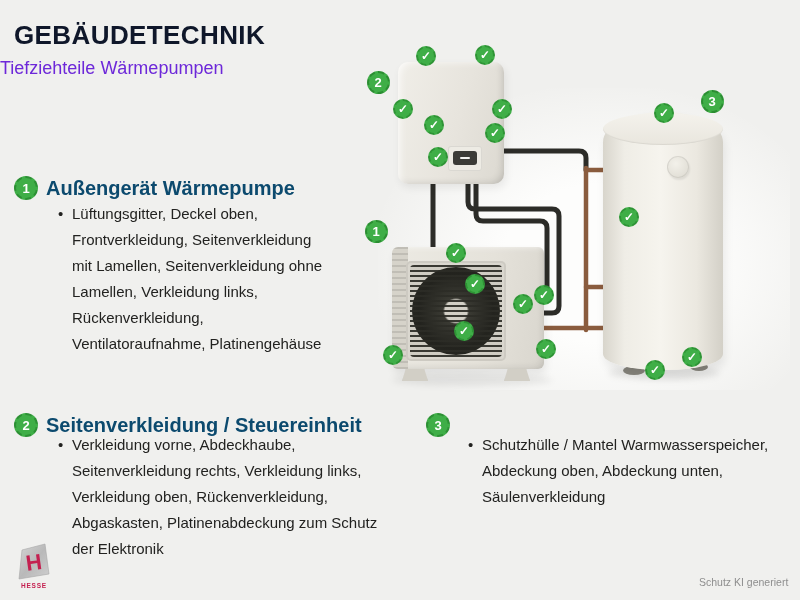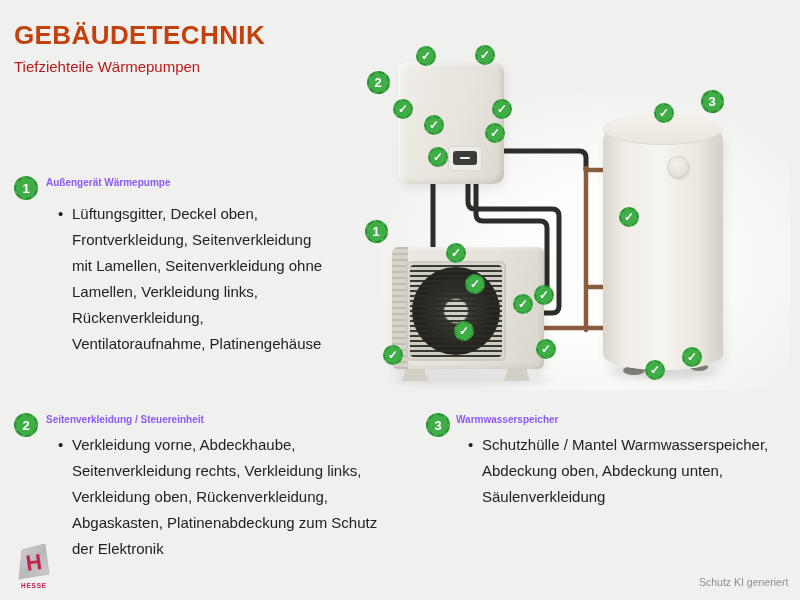--- a/index.html
+++ b/index.html
@@ -1,27 +1,27 @@
 <!DOCTYPE html>
 <html><head>
 <meta charset="utf-8">
 <style>
   html,body{margin:0;padding:0;}
   body{font-family:"Liberation Sans", sans-serif;}
   .slide{position:relative;width:800px;height:600px;background:#f0f0ee;overflow:hidden;color:#1c1c1a;}
 
   
-  .title{position:absolute;left:14px;top:20px;font-size:26px;font-weight:600;letter-spacing:.4px;color:#c2410c;}
-  .subtitle{position:absolute;left:14px;top:58px;font-size:15px;color:#b91c1c;}
+  .title{position:absolute;left:14px;top:20px;font-size:26px;font-weight:600;letter-spacing:.4px;color:#0f172a;}
+  .subtitle{position:absolute;left:0;top:58px;font-size:18px;color:#6d28d9;}
 
   
   .sec-badge{position:absolute;width:24px;height:24px;border-radius:50%;
     background:#3fae47;border:2px dashed rgba(23,110,29,.45);box-sizing:border-box;
     color:#fff;font-weight:bold;font-size:13px;display:flex;align-items:center;justify-content:center;}
-  .sec-head{position:absolute;font-size:10px;font-weight:bold;color:#8b5cf6;}
+  .sec-head{position:absolute;font-size:20px;font-weight:bold;color:#0c4a6e;}
   .bullets{position:absolute;font-size:15px;line-height:26px;color:#222220;}
   .bullets .dot{position:absolute;left:-14px;top:0;font-size:15px;}
   .bullets .txt{white-space:pre-line;display:block;}
 
   
   .backdrop{position:absolute;left:378px;top:88px;width:412px;height:302px;
     background:radial-gradient(ellipse at 55% 58%, #fdfdfc 32%, rgba(253,253,252,0) 74%);}
   .pipes{position:absolute;left:0;top:0;width:800px;height:600px;pointer-events:none;}
 
   
@@ -165,21 +165,20 @@
   <div class="bullets" style="left:72px;top:432px;">
     <span class="dot">•</span>
     <span class="txt">Verkleidung vorne, Abdeckhaube,
 Seitenverkleidung rechts, Verkleidung links,
 Verkleidung oben, Rückenverkleidung,
 Abgaskasten, Platinenabdeckung zum Schutz
 der Elektronik</span>
   </div>
 
   <div class="sec-badge" style="left:426px;top:413px;">3</div>
-  <div class="sec-head" style="left:456px;top:414px;">Warmwasserspeicher</div>
   <div class="bullets" style="left:482px;top:432px;">
     <span class="dot">•</span>
     <span class="txt">Schutzhülle / Mantel Warmwasserspeicher,
 Abdeckung oben, Abdeckung unten,
 Säulenverkleidung</span>
   </div>
 
   <svg class="logo" viewBox="0 0 36 46">
     <defs>
       <linearGradient id="lg" x1="0" y1="0" x2="1" y2="1">

